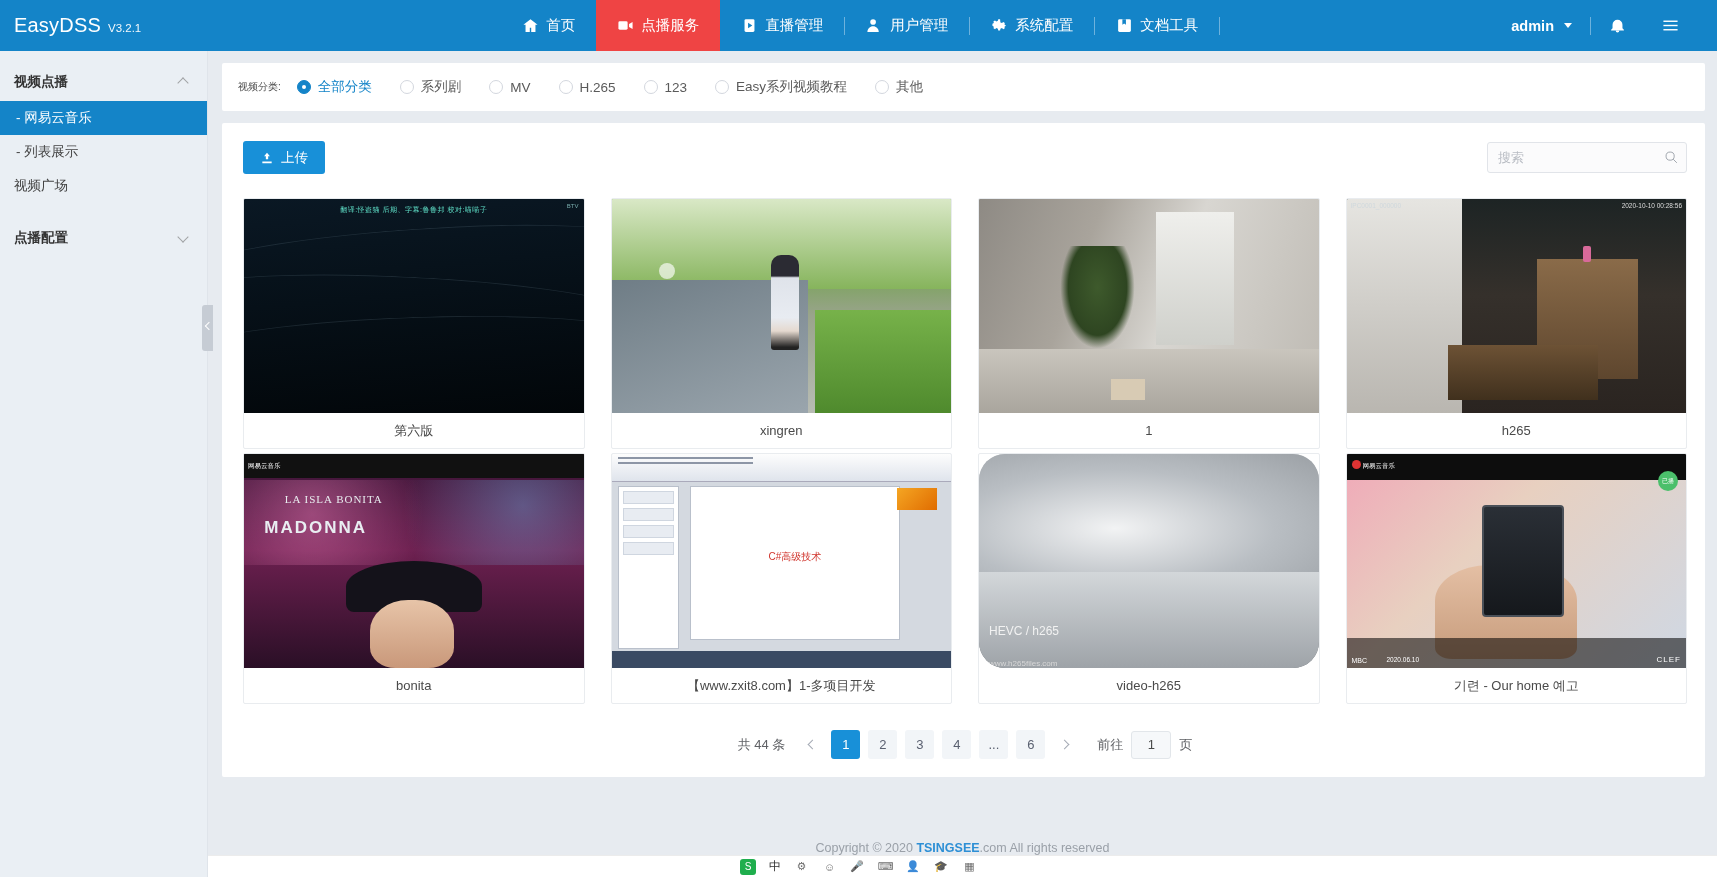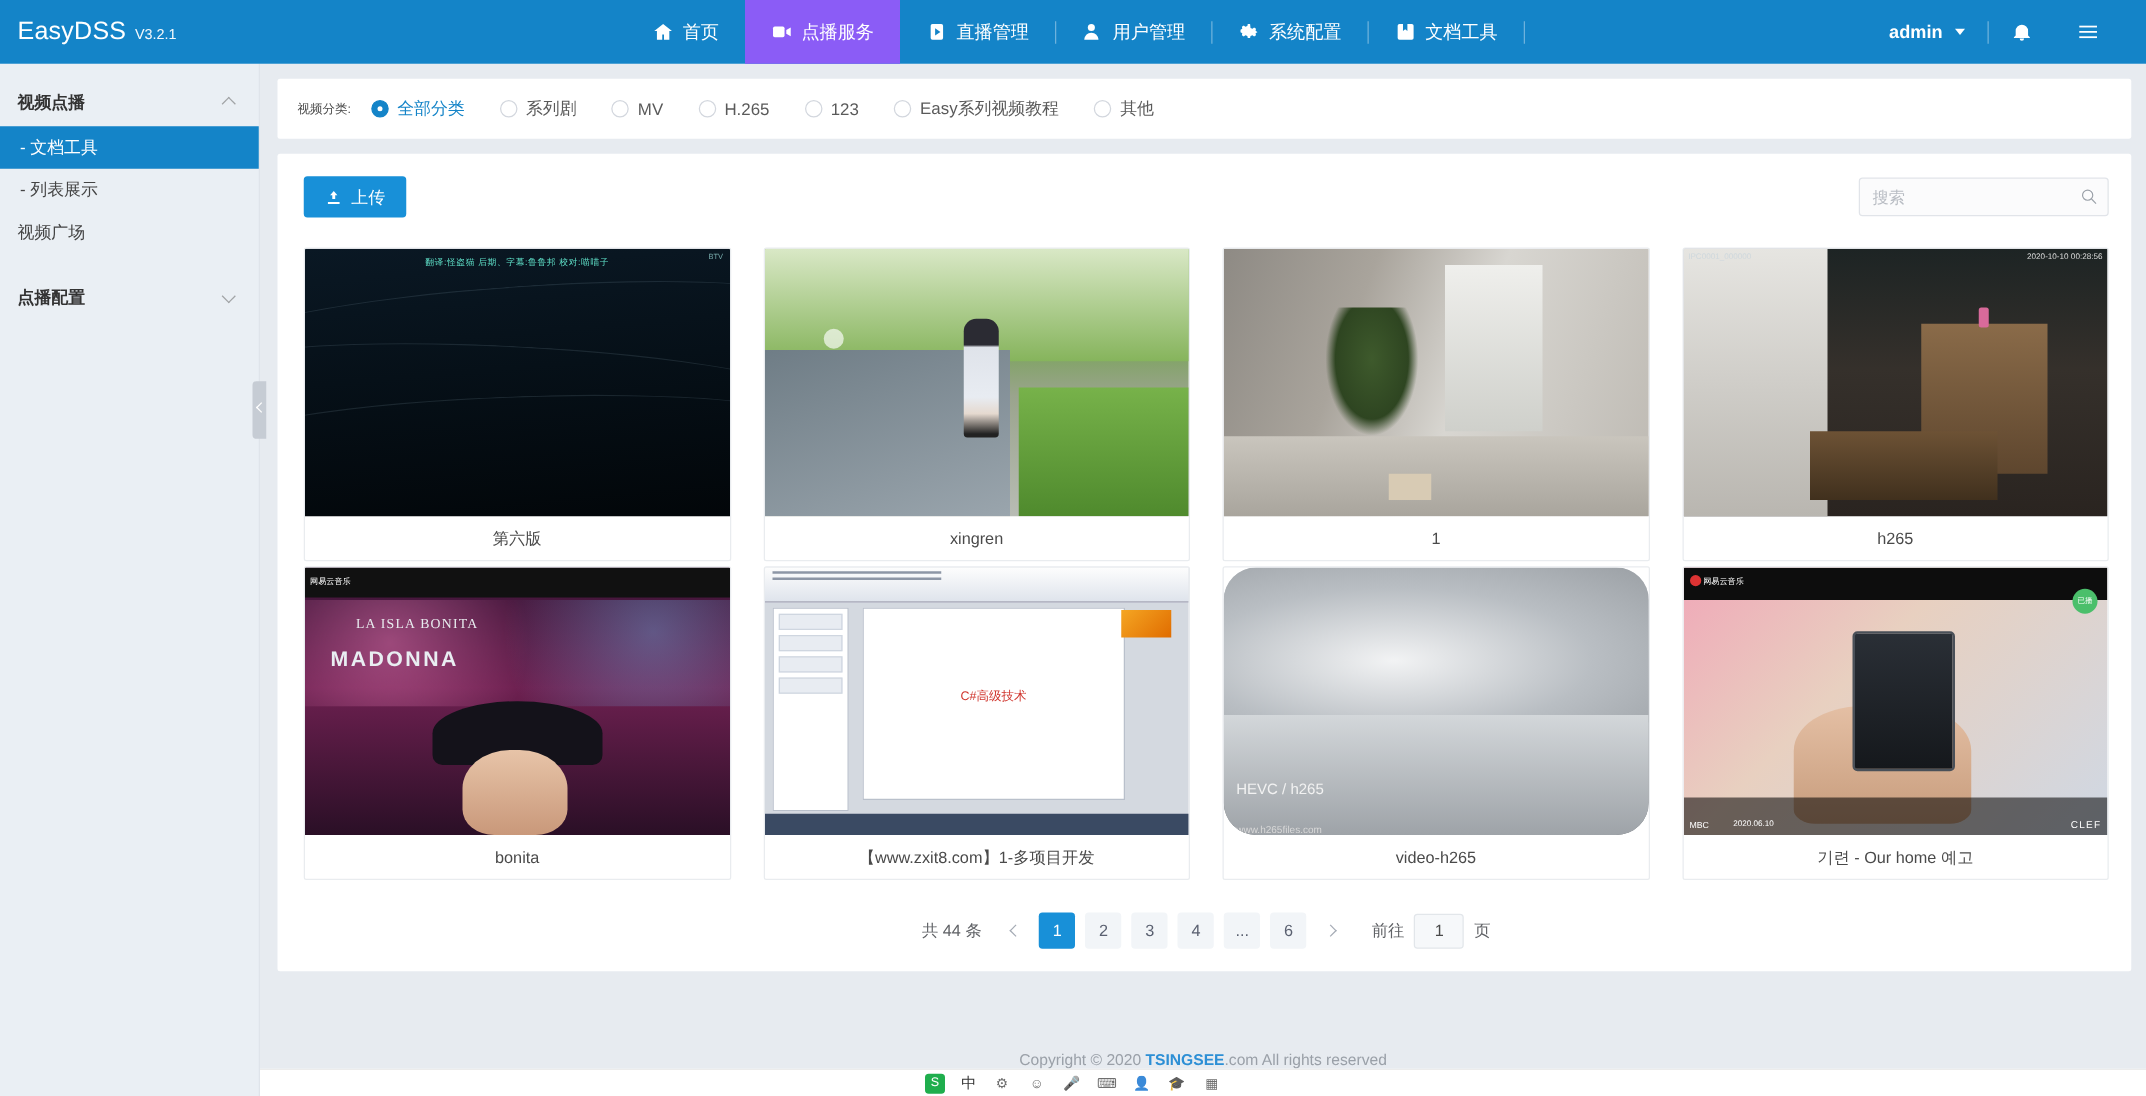--- a/index.html
+++ b/index.html
@@ -26,21 +26,21 @@
 
   .nav {
     flex: 1; display: flex; align-items: stretch;
     justify-content: center; height: 51px;
   }
   .nav-item {
     display: flex; align-items: center; gap: 7px;
     padding: 0 21px; color: #fff; font-size: 14.5px;
     height: 51px; cursor: pointer; white-space: nowrap;
   }
-  .nav-item.active { background: #8b5cf6; font-family: Liberation Serif, serif; }
+  .nav-item.active { background: #ef4444; font-family: Liberation Serif, serif; }
   .nav-sep { width: 1px; height: 18px; background: rgba(255,255,255,.38); align-self: center; }
   .nav-ico { width: 17px; height: 17px; display: inline-block; fill: #fff; flex: none; }
 
   .navright {
     display: flex; align-items: flex-end; height: 51px;
     padding-right: 20px; color: #fff; font-size: 14px; font-weight: bold;
   }
   .navright .nav-item { padding: 0 18px; }
   .caret { width: 0; height: 0; border-left: 4.5px solid transparent;
            border-right: 4.5px solid transparent; border-top: 5px solid #fff;
@@ -372,21 +372,21 @@
     </div>
   </div>
 </div>
 
 <div class="sidebar">
   <div class="side-group g1">
     <span>视频点播</span>
     <i class="chev"></i>
   </div>
   <div class="side-item sel">
-    <span>- 文档工具</span>
+    <span>- 网易云音乐</span>
   </div>
   <div class="side-item">
     <span>- 列表展示</span>
   </div>
   <div class="side-item plain">
     <span>视频广场</span>
   </div>
   <div class="side-group g2">
     <span>点播配置</span>
     <i class="chev down"></i>

